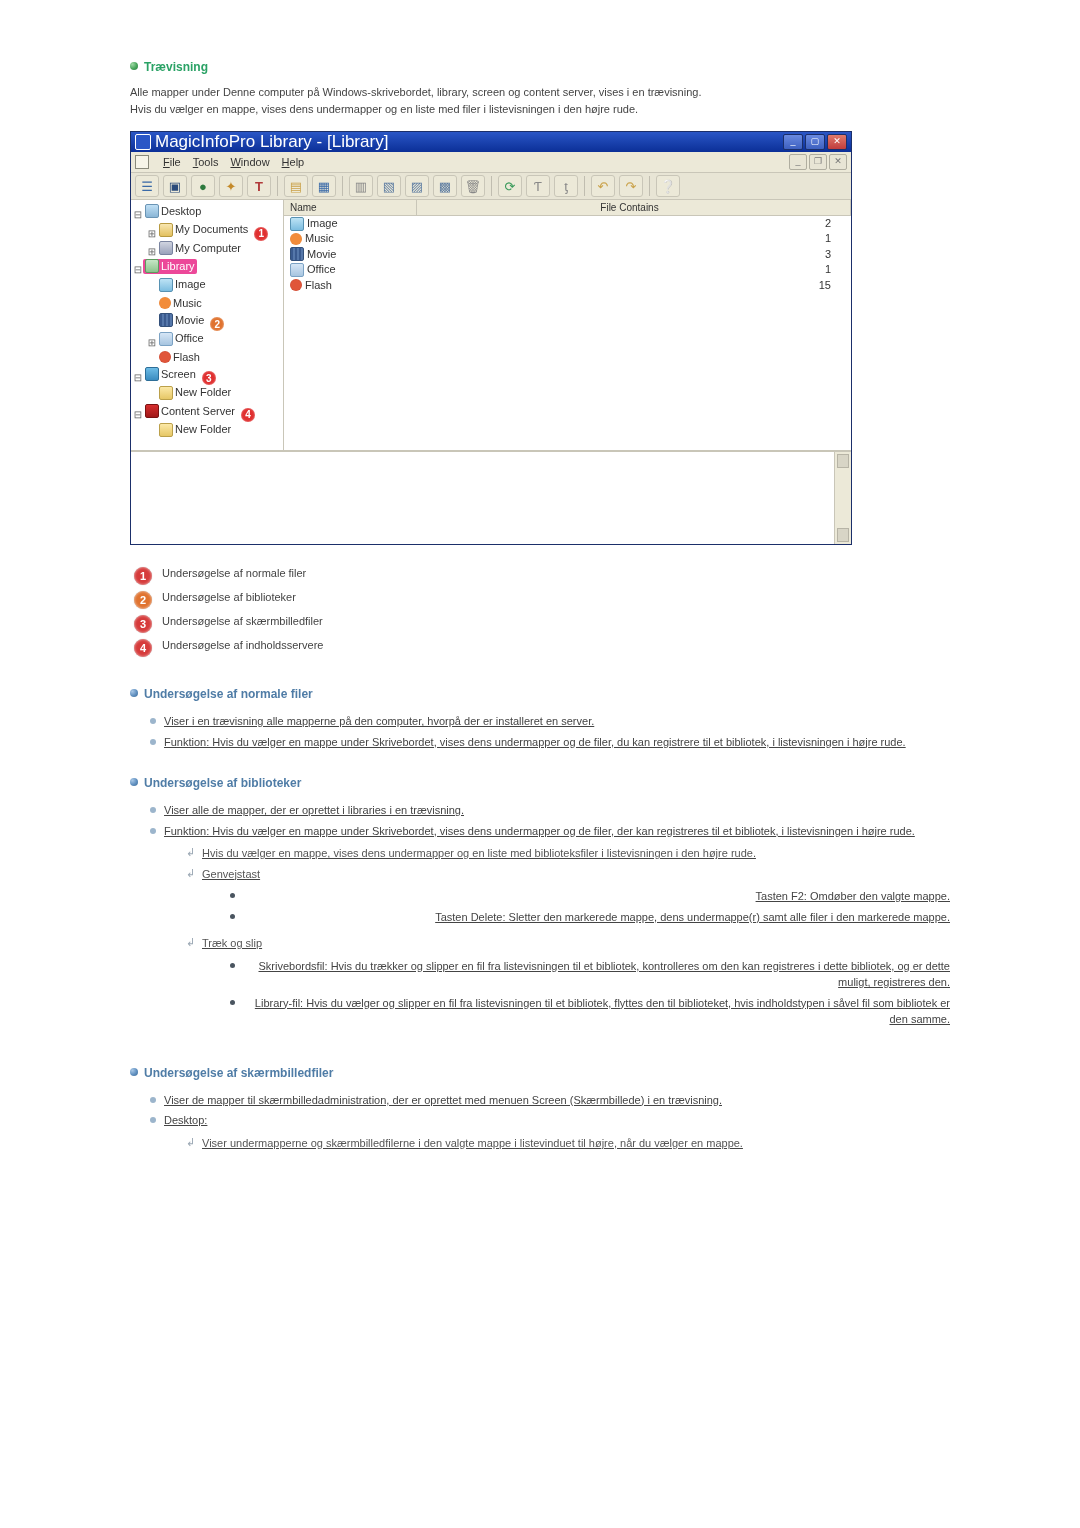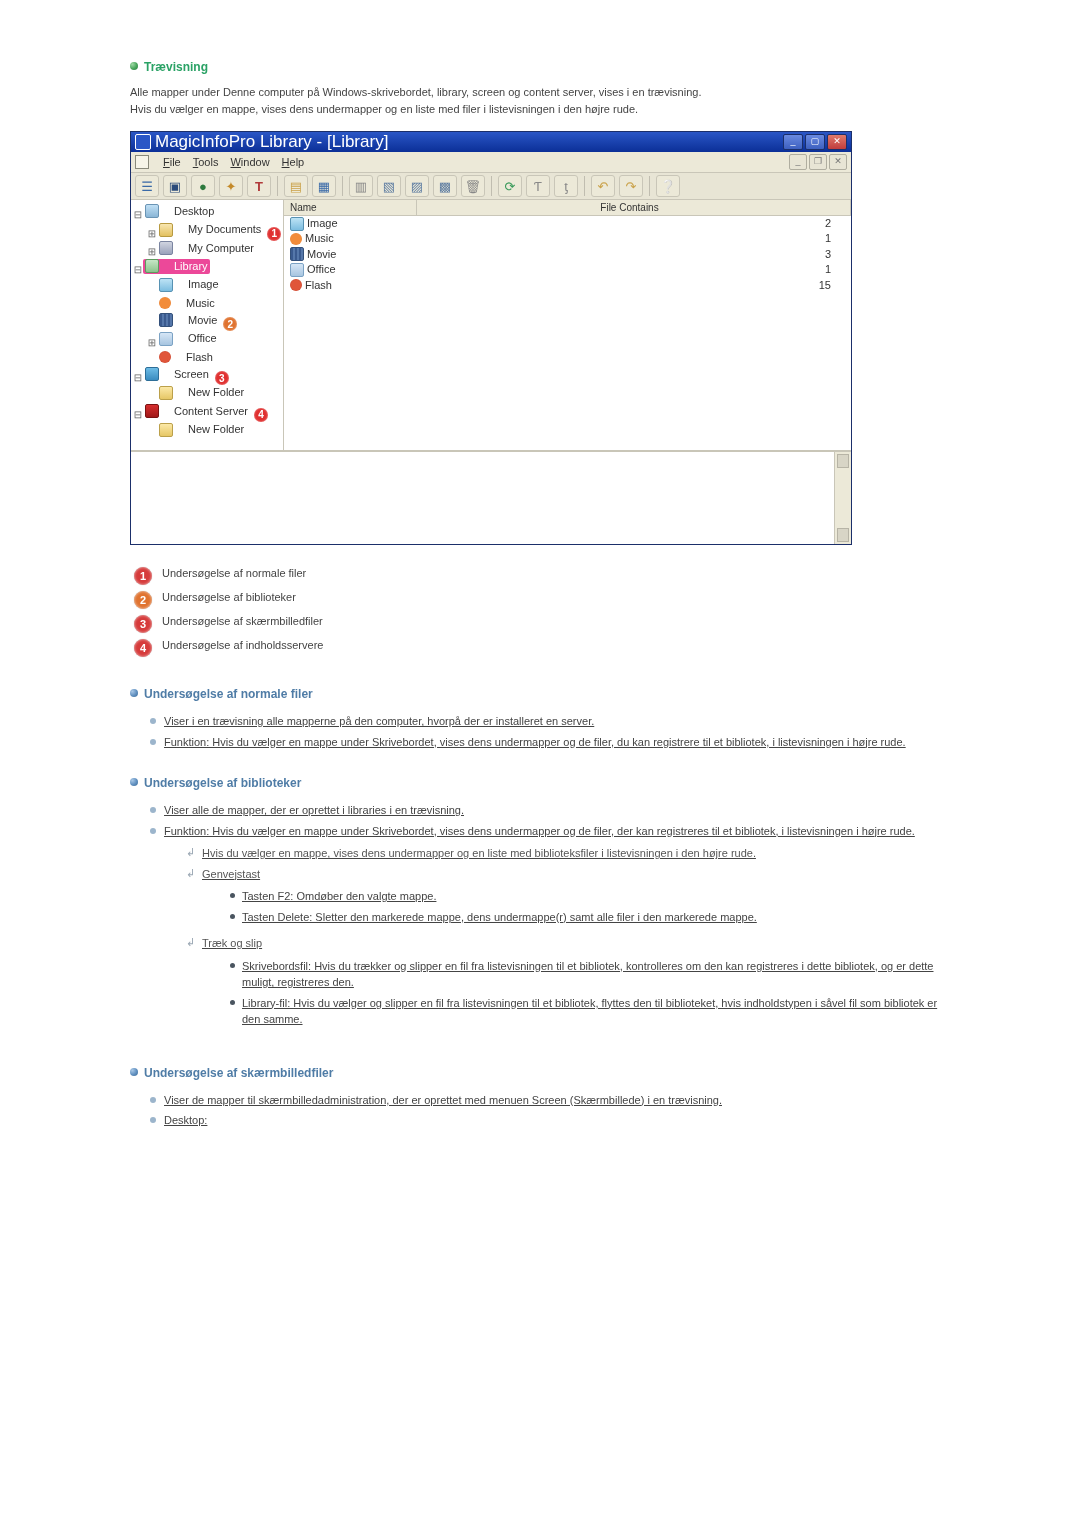--- a/index.html
+++ b/index.html
@@ -117,21 +117,21 @@
   .tree-pane {
     width: 148px;
     background: #fff;
     border-right: 1px solid #c9c6b8;
     padding: 4px 2px;
     overflow: hidden;
   }
   .tree { list-style:none; margin:0; padding:0; line-height:1.35; }
   .tree li { white-space: nowrap; }
   .tw { display:inline-block; width:10px; text-align:center; color:#666; font-size:10px; }
-  .node { display:inline-flex; align-items:center; gap:15px; padding:0 2px; border-radius:2px; cursor:pointer; }
+  .node { display:inline-flex; align-items:center; gap:2px; padding:0 2px; border-radius:2px; cursor:pointer; }
   .node.sel { background:#ec4899; color:#fff; }
   .ico {
     width:12px; height:12px; display:inline-block; border-radius:2px;
   }
   .ico-desktop { background: linear-gradient(#c0e0f5,#8ab6d6); border:1px solid #6a94b4; }
   .ico-docs    { background: linear-gradient(#f8e6b0,#e3c160); border:1px solid #b89a40; }
   .ico-pc      { background: linear-gradient(#d0d4e0,#9aa2bb); border:1px solid #7a84a0; }
   .ico-lib     { background: linear-gradient(#c6e6c6,#8cc48c); border:1px solid #5e9a5e; }
   .ico-image   { background: linear-gradient(#bde3f5,#7cbde0); border:1px solid #5792b3; }
   .ico-music   { background: radial-gradient(circle,#f28c3a 0 60%,#d0641a 100%); border-radius:50%; }
@@ -213,21 +213,21 @@
     content:""; position:absolute; left:0; top:7px; width:6px; height:6px; border-radius:50%;
     background:#9cb5cc;
   }
   ul.arrows { list-style:none; margin:4px 0 4px 22px; padding:0; }
   ul.arrows > li { position:relative; padding:2px 0 2px 16px; line-height:1.5; color:#555; }
   ul.arrows > li::before {
     content:"↳"; position:absolute; left:0; top:1px; color:#9aa7b3; font-size:11px;
     transform: scaleX(-1);
   }
   ul.dots { list-style:none; margin:4px 0 4px 28px; padding:0; }
-  ul.dots > li { position:relative; padding:2px 0 2px 12px; line-height:1.5; color:#444; }
+  ul.dots > li { position:relative; padding:2px 0 2px 12px; line-height:1.5; color:#444;text-align:right; }
   ul.dots > li::before {
     content:""; position:absolute; left:0; top:7px; width:5px; height:5px; border-radius:50%;
     background:#4a5560;
   }
 </style>
 </head>
 <body>
 
 <div class="page">
 
@@ -492,16 +492,19 @@
         </li>
       </ul>
     </li>
   </ul>
 
   <div class="sub-h">Undersøgelse af skærmbilledfiler</div>
   <ul class="bullets">
     <li>Viser de mapper til skærmbilledadministration, der er oprettet med menuen Screen (Skærmbillede) i en trævisning.</li>
     <li>
       <span>Desktop:</span>
+      <ul class="arrows">
+        <li>Viser undermapperne og skærmbilledfilerne i den valgte mappe i listevinduet til højre, når du vælger en mappe.</li>
+      </ul>
     </li>
   </ul>
 
 </div>
 
 </body></html>

